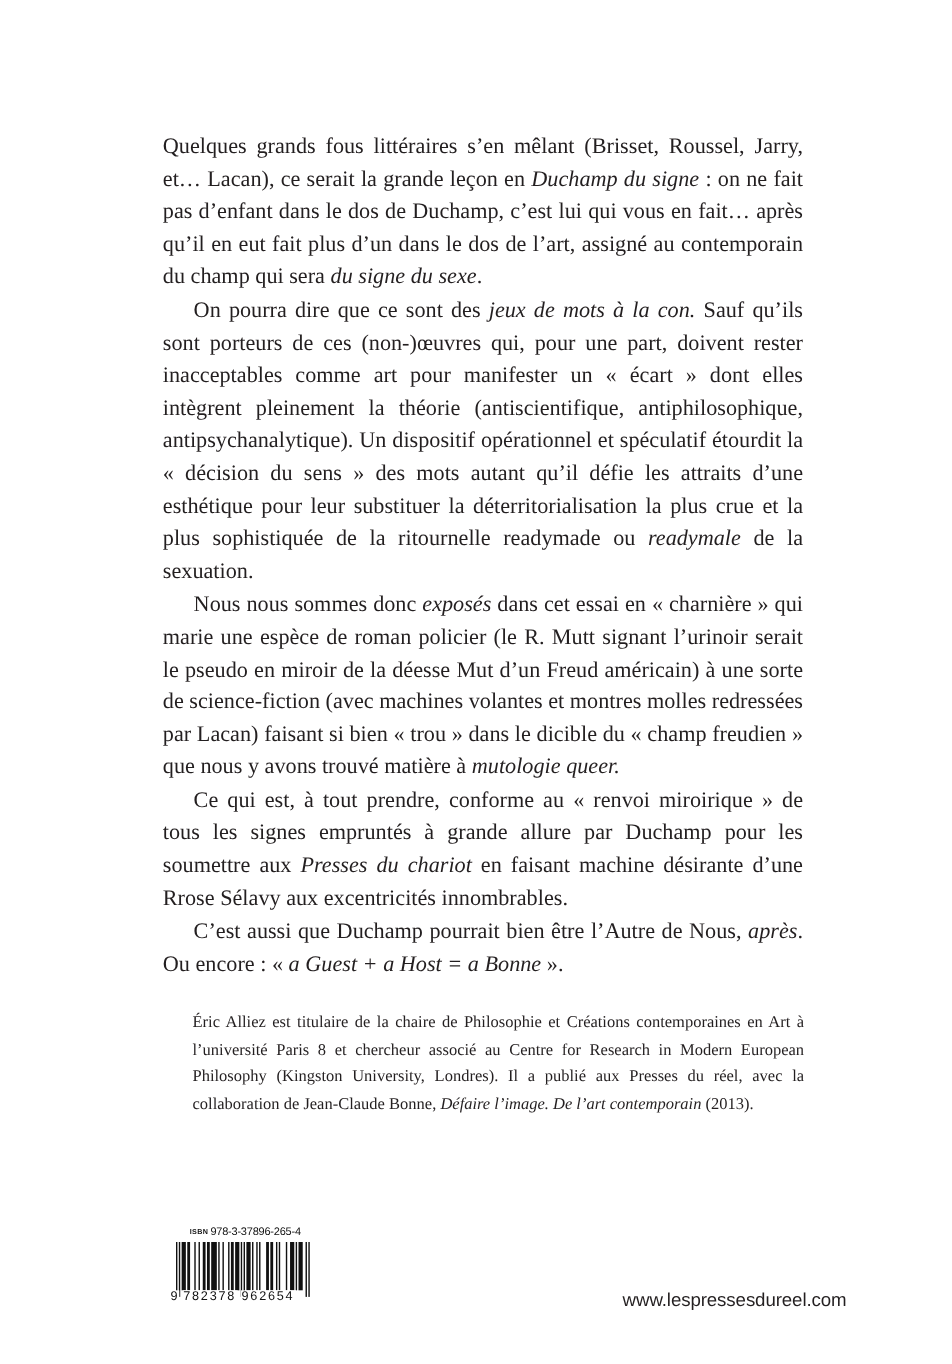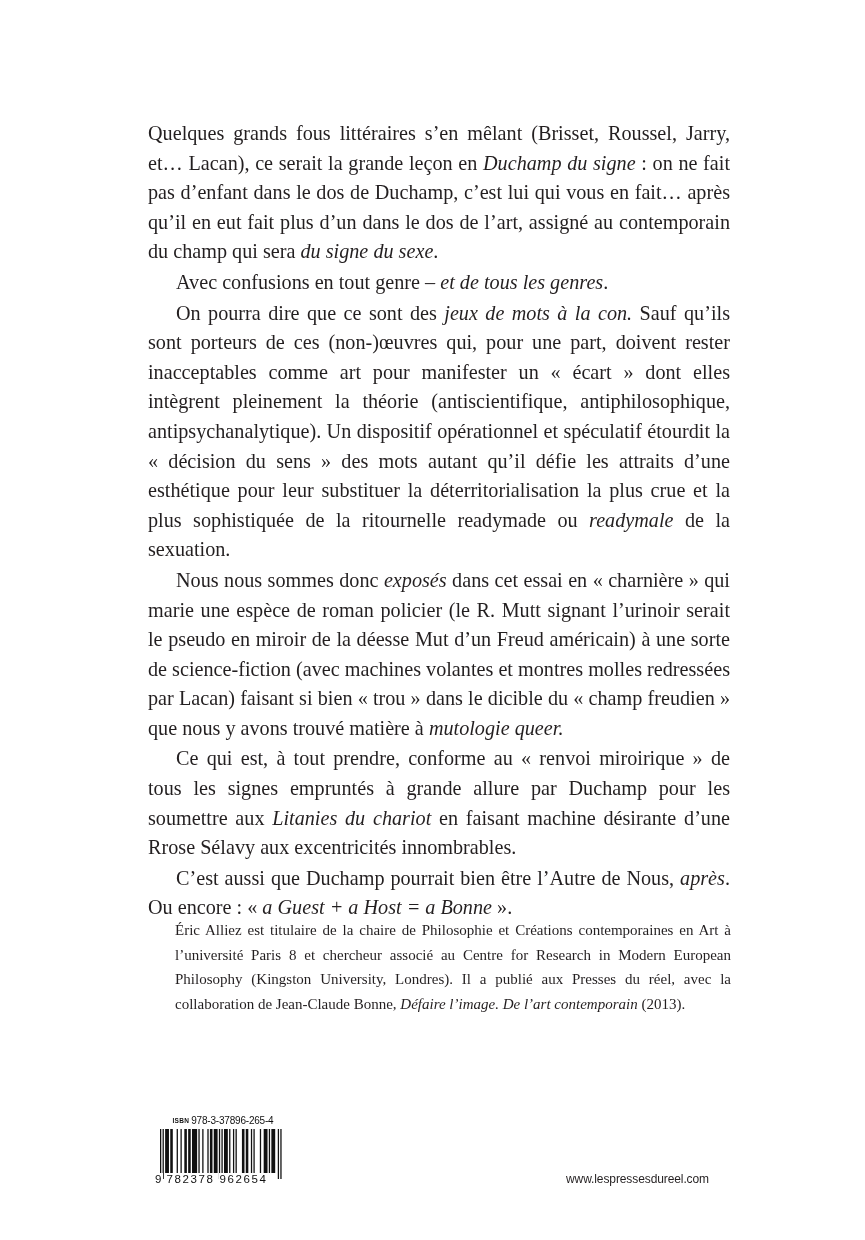--- a/index.html
+++ b/index.html
@@ -28,33 +28,32 @@
   .barcode { position: relative; height: 58px; margin-top: 3px; }
   .barcode svg { position: absolute; left: 0; top: 0; }
   .barcode-digits {
     position: absolute; top: 44px; left: 0; width: 126px;
     font-family: "Liberation Sans", sans-serif; font-size: 11.5px; color: #111;
     display: flex; align-items: flex-end; letter-spacing: 0.2px;
   }
   .barcode-digits span { background: #fff; padding: 0 1px; line-height: 12px; }
   .website {
     position: absolute; left: 566px; top: 1172px;
-    font-family: "Liberation Sans", sans-serif; font-size: 12px; color: #231f20;
+    font-family: "Liberation Sans", sans-serif; font-size: 17px; color: #231f20;
     letter-spacing: -0.1px;
   }
 </style>
 </head>
 <body>
 
 <div class="main-text" id="main-text">
     <p><span>Quelques grands fous littéraires s’en mêlant (Brisset, Roussel, Jarry, et… Lacan), ce serait la grande leçon en </span><em>Duchamp du signe</em><span> : on ne fait pas d’enfant dans le dos de Duchamp, c’est lui qui vous en fait… après qu’il en eut fait plus d’un dans le dos de l’art, assigné au contemporain du champ qui sera </span><em>du signe du sexe</em><span>.</span></p>
-    <p class="indent"><span>Avec confusions en tout genre – </span><em>et de tous les genres</em><span>.</span></p>
     <p class="indent"><span>On pourra dire que ce sont des </span><em>jeux de mots à la con.</em><span> Sauf qu’ils sont porteurs de ces (non-)œuvres qui, pour une part, doivent rester inacceptables comme art pour manifester un « écart » dont elles intègrent pleinement la théorie (antiscientifique, antiphi­losophique, antipsychanalytique). Un dispositif opérationnel et spéculatif étourdit la « décision du sens » des mots autant qu’il défie les attraits d’une esthétique pour leur substituer la déterri­torialisation la plus crue et la plus sophistiquée de la ritournelle readymade ou </span><em>readymale</em><span> de la sexuation.</span></p>
     <p class="indent"><span>Nous nous sommes donc </span><em>exposés</em><span> dans cet essai en « charnière » qui marie une espèce de roman policier (le R. Mutt signant l’uri­noir serait le pseudo en miroir de la déesse Mut d’un Freud amé­ricain) à une sorte de science-fiction (avec machines volantes et montres molles redressées par Lacan) faisant si bien « trou » dans le dicible du « champ freudien » que nous y avons trouvé matière à </span><em>mutologie queer.</em></p>
-    <p class="indent"><span>Ce qui est, à tout prendre, conforme au « renvoi miroirique » de tous les signes empruntés à grande allure par Duchamp pour les soumettre aux </span><em>Litanies du chariot</em><span> en faisant machine désirante d’une Rrose Sélavy aux excentricités innombrables.</span></p>
+    <p class="indent"><span>Ce qui est, à tout prendre, conforme au « renvoi miroirique » de tous les signes empruntés à grande allure par Duchamp pour les soumettre aux </span><em>Presses du chariot</em><span> en faisant machine désirante d’une Rrose Sélavy aux excentricités innombrables.</span></p>
     <p class="indent"><span>C’est aussi que Duchamp pourrait bien être l’Autre de Nous, </span><em>après</em><span>. Ou encore : « </span><em>a Guest + a Host = a Bonne</em><span> ».</span></p>
   </div>
 
 <div class="bio">
   <p id="bio-text"><span>Éric Alliez est titulaire de la chaire de Philosophie et Créations contem­poraines en Art à l’université Paris 8 et chercheur associé au Centre for Research in Modern European Philosophy (Kingston University, Londres). Il a publié aux Presses du réel, avec la collaboration de Jean-Claude Bonne, </span><em>Défaire l’image. De l’art contemporain</em><span> (2013).</span></p>
 </div>
 
 <div class="isbn-block">
   <div class="isbn-label">
     <span class="small">ISBN</span><span>978-3-37896-265-4</span>

